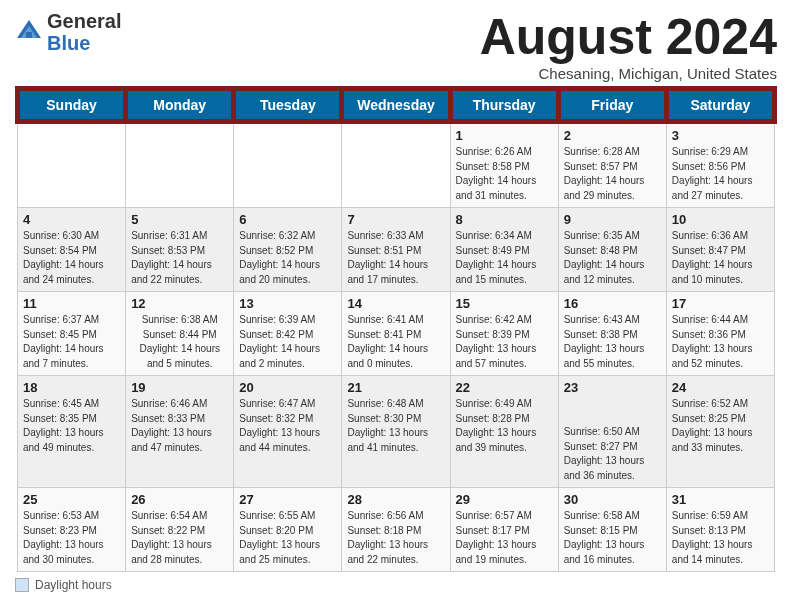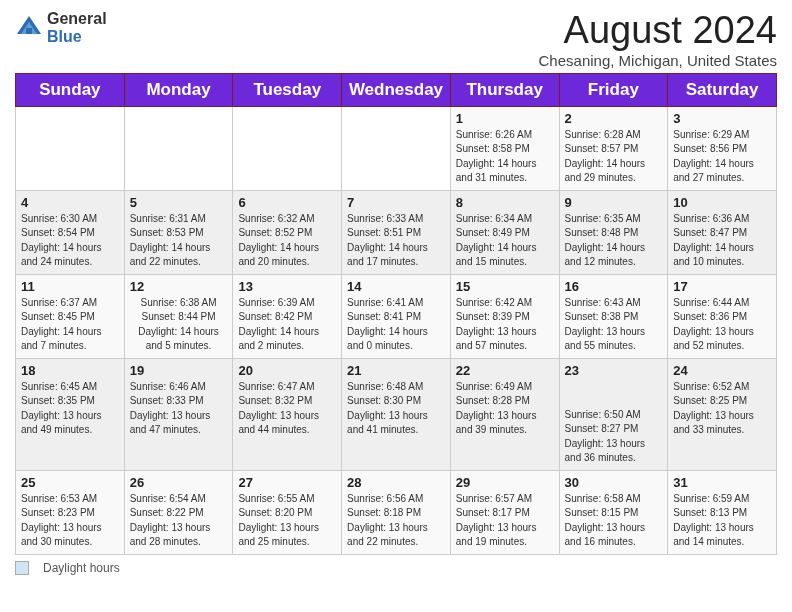--- a/index.html
+++ b/index.html
@@ -19,57 +19,57 @@
       align-items: flex-start;
       justify-content: space-between;
       margin-bottom: 4px;
     }
     .logo {
       display: flex;
       align-items: center;
       gap: 4px;
     }
     .logo-text {
-      font-size: 16px;
+      font-size: 20px;
       font-weight: bold;
       line-height: 1.1;
     }
     .logo-general { color: #333; }
     .logo-blue { color: #2e6db4; }
     .logo-icon {
       width: 28px;
       height: 28px;
     }
     .title-block {
       text-align: right;
     }
     .main-title {
-      font-size: 38px;
-      font-weight: normal;
+      font-size: 50px;
+      font-weight: bold;
       color: #222;
       line-height: 1.1;
     }
     .subtitle {
       font-size: 15px;
       color: #444;
     }
     .calendar {
       width: 100%;
       border-collapse: collapse;
       margin-top: 4px;
       font-size: 11px;
     }
     .calendar thead tr th {
-      background: #6d28d9;
+      background: #0369a1;
       color: #fff;
       text-align: center;
-      font-size: 17px;
+      font-size: 14px;
       font-weight: bold;
       padding: 6px 2px;
-      border: 1px solid #7f1d1d;
+      border: 5px solid #7f1d1d;
     }
     .calendar tbody tr td {
       border: 1px solid #ccc;
       vertical-align: top;
       padding: 4px 5px;
       background: #fff;
       width: calc(100% / 7);
       min-height: 80px;
     }
     .calendar tbody tr:nth-child(odd) td {
@@ -92,21 +92,21 @@
     }
     .empty-cell {
       background: #fff !important;
     }
     .footer-note {
       margin-top: 6px;
       font-size: 12px;
       color: #555;
       display: flex;
       align-items: center;
-      gap: 14px;
+      gap: 6px;
     }
     .footer-box {
       width: 14px;
       height: 14px;
       background: #d0e4f7;
       border: 1px solid #aaa;
       display: inline-block;
     }
   </style>
 </head>

